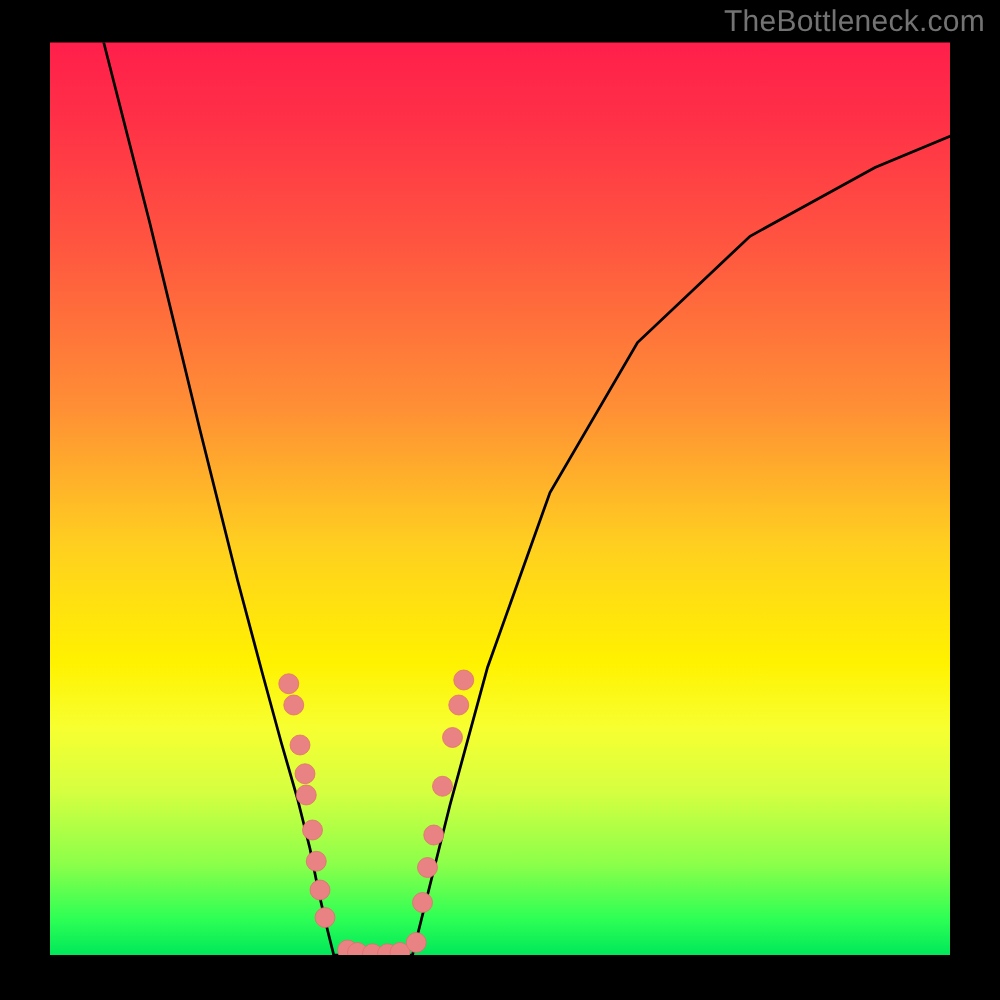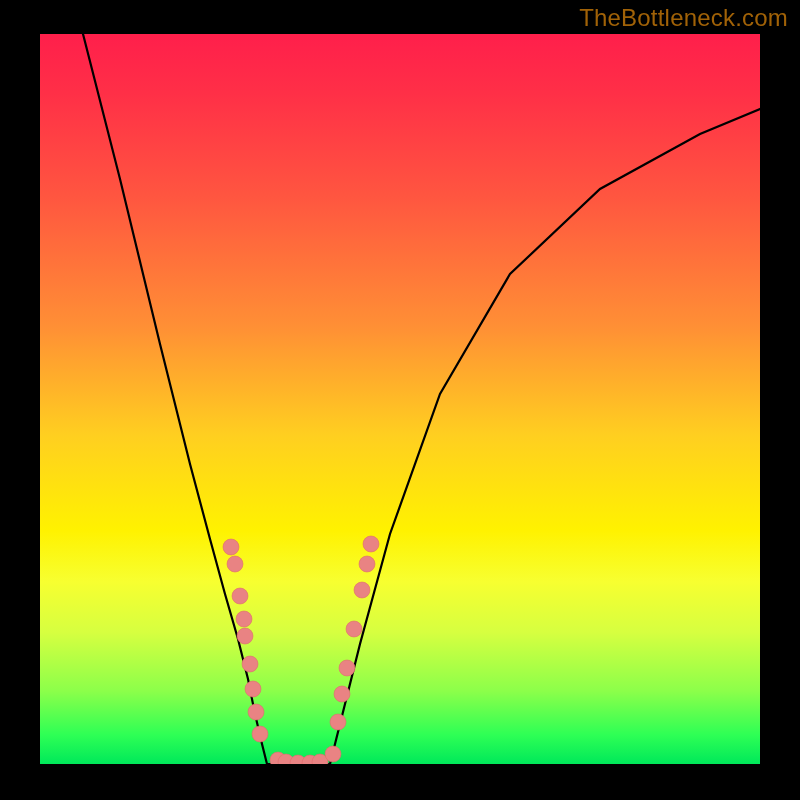--- a/index.html
+++ b/index.html
@@ -13,21 +13,21 @@
   .frame {
     position: relative;
     width: 800px;
     height: 800px;
     background: #000;
   }
   .watermark {
     position: absolute;
     top: 4px;
     right: 12px;
-    color: #a16207;
+    color: #737373;
     font-size: 24px;
     font-weight: 400;
     letter-spacing: 0.2px;
     z-index: 5;
   }
   .plot-area {
     position: absolute;
     left: 40px;
     top: 34px;
     width: 720px;

